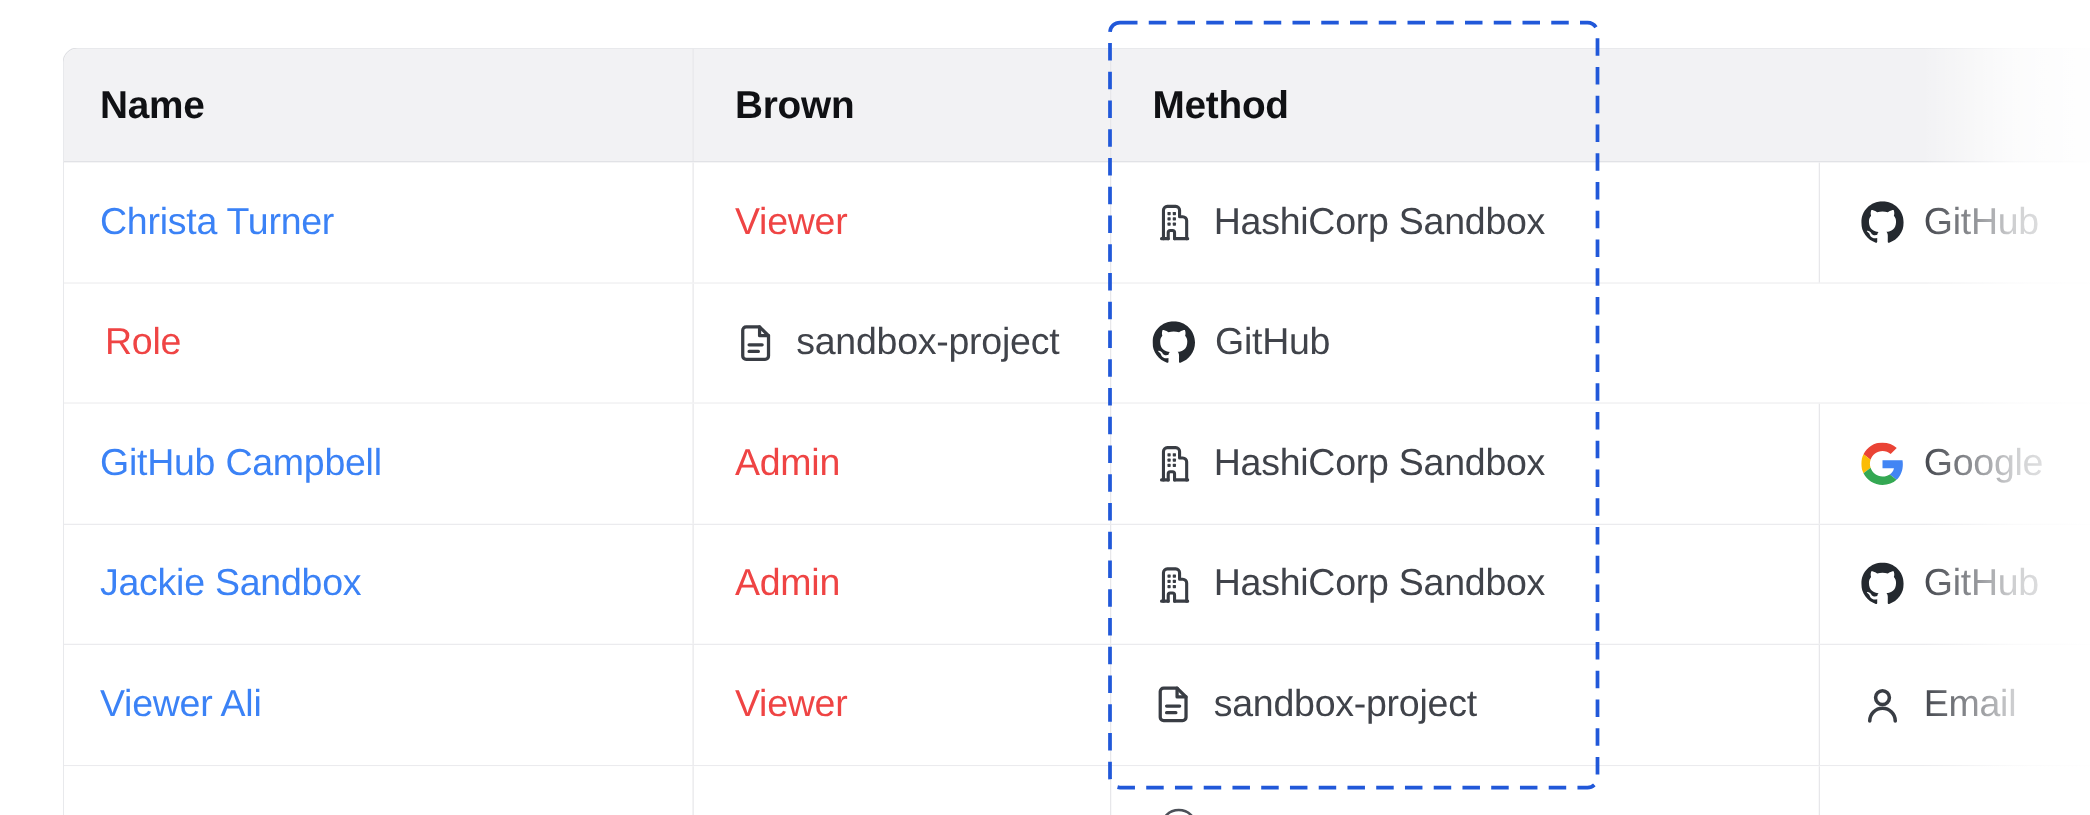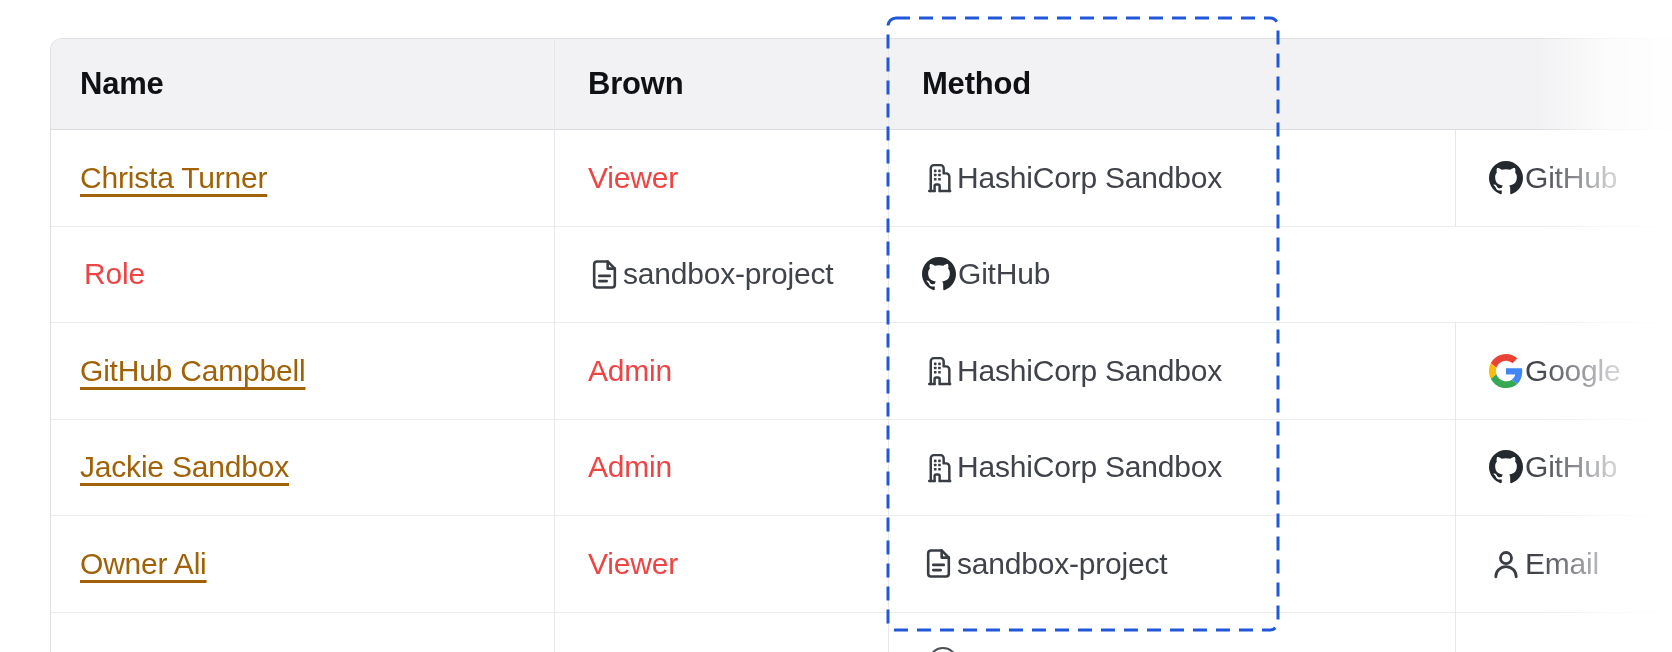--- a/index.html
+++ b/index.html
@@ -20,25 +20,25 @@
     font-size:31px;font-weight:700;color:#101114;
   }
   .th,.td{border-right:1.5px solid #e7e7ea;}
   .th:last-child,.td:last-child{border-right:none;}
   .tr{height:96.5px;border-bottom:1.5px solid #ebebee;box-sizing:border-box;background:#fff;}
   .tr.partial{height:45px;border-bottom:none;}
   .td{display:flex;align-items:center;box-sizing:border-box;font-size:30px;color:#40434a;}
   .td-name,.th-name{padding-left:29px;}
   .td-role,.th-role,.td-scope,.th-scope,.td-method,.th-method{padding-left:33px;}
   .name-link{
-    color:#a16207;text-decoration:underline;text-decoration-thickness:2.5px;
+    color:#3b82f6;text-decoration-thickness:2.5px;
     text-underline-offset:6px;cursor:pointer;text-align:center;
   }
   .td-role{color:#ef4444;}
-  .cell-with-icon{display:flex;align-items:center;gap:2px;}
+  .cell-with-icon{display:flex;align-items:center;gap:16px;}
   .icon{display:inline-flex;align-items:center;justify-content:center;flex:0 0 auto;}
   .icon svg{display:block;}
   
   .icon-sliver{
     width:30px;height:30px;border:2.5px solid #4c5058;border-radius:50%;
     box-sizing:border-box;align-self:flex-start;margin-top:34px;margin-left:6px;
   }
   
   .annotation{position:absolute;left:885px;top:15px;pointer-events:none;}
   
@@ -204,21 +204,21 @@
                 <svg width="34" height="34" viewBox="0 0 24 24">
                   <path fill="#24292f" d="M12 0C5.37 0 0 5.37 0 12c0 5.3 3.438 9.8 8.205 11.387.6.113.82-.258.82-.577 0-.285-.01-1.04-.015-2.04-3.338.724-4.042-1.61-4.042-1.61-.546-1.387-1.333-1.756-1.333-1.756-1.09-.745.083-.73.083-.73 1.205.085 1.838 1.238 1.838 1.238 1.07 1.834 2.807 1.304 3.492.997.108-.775.418-1.305.762-1.605-2.665-.3-5.466-1.332-5.466-5.93 0-1.31.468-2.38 1.235-3.22-.123-.303-.535-1.523.117-3.176 0 0 1.008-.322 3.3 1.23.957-.266 1.983-.4 3.003-.404 1.02.005 2.047.138 3.006.404 2.29-1.552 3.297-1.23 3.297-1.23.653 1.653.24 2.873.118 3.176.77.84 1.233 1.91 1.233 3.22 0 4.61-2.804 5.625-5.476 5.92.43.37.813 1.102.813 2.222 0 1.606-.015 2.898-.015 3.293 0 .32.216.694.825.576C20.565 21.795 24 17.295 24 12c0-6.63-5.37-12-12-12z"></path>
                 </svg>
               </span>
         <span>GitHub</span>
       </span>
     </div>
   </div>
         <div class="tr">
     <div class="td td-name">
-      <a class="name-link">Owner Ali</a>
+      <a class="name-link">Viewer Ali</a>
     </div>
     <div class="td td-role">
       <span>Viewer</span>
     </div>
     <div class="td td-scope">
       <span class="cell-with-icon">
         <span class="icon">
                 <svg width="33" height="33" viewBox="0 0 24 24" fill="none">
                   <path d="M14.3 2.5H6.5a2 2 0 0 0-2 2v15a2 2 0 0 0 2 2h11a2 2 0 0 0 2-2V7.7L14.3 2.5z" stroke="#393d44" stroke-width="1.9" stroke-linecap="round" stroke-linejoin="round"></path>
                   <path d="M14.3 2.5v5.2h5.2" stroke="#393d44" stroke-width="1.9" stroke-linecap="round" stroke-linejoin="round"></path>

